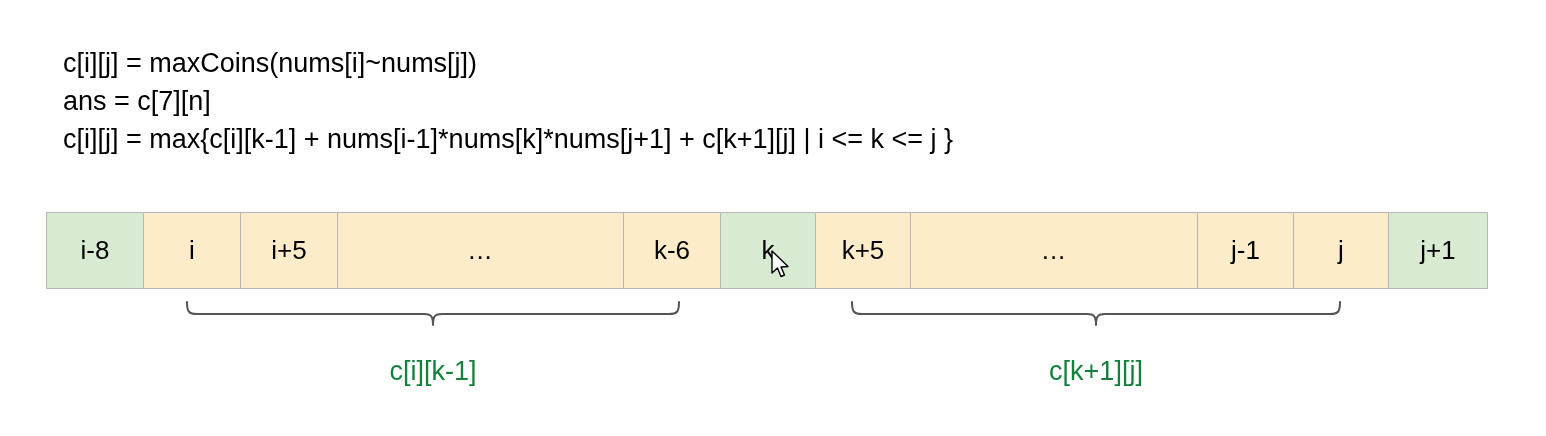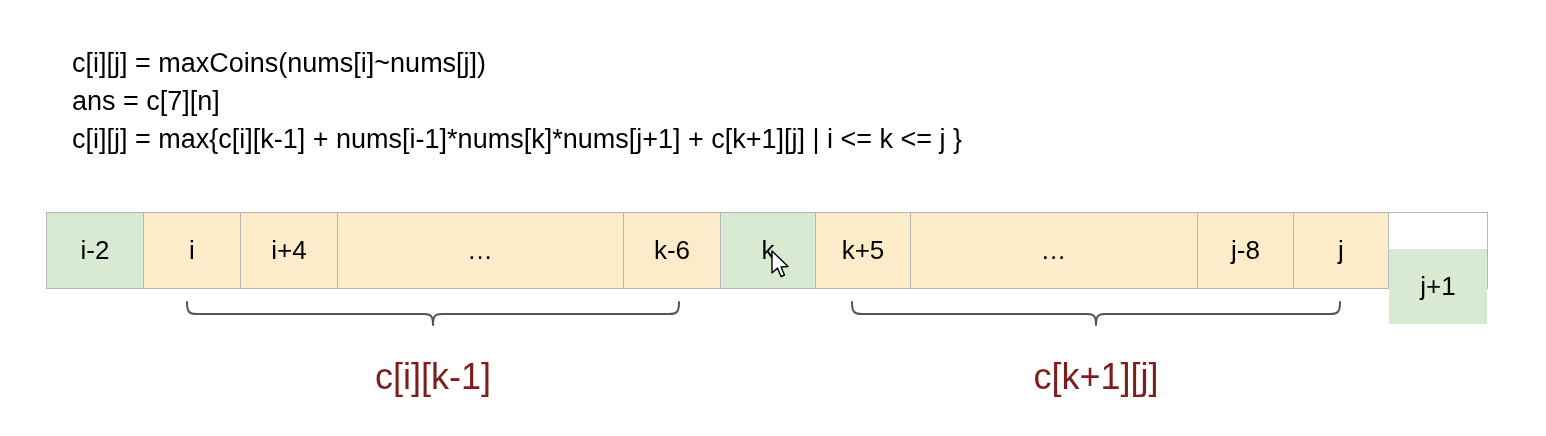--- a/index.html
+++ b/index.html
@@ -15,21 +15,21 @@
     position: relative;
     width: 1546px;
     height: 436px;
     background: #ffffff;
     overflow: hidden;
   }
 
   
   #formula-block {
     position: absolute;
-    left: 72px;
+    left: 63px;
     top: 44px;
     width: 1240px;
   }
   .formula-line {
     font-family: "Liberation Sans", sans-serif;
     font-size: 27px;
     line-height: 38px;
     color: #000000;
     white-space: pre;
     letter-spacing: 0px;
@@ -51,21 +51,21 @@
     border-right: 1px solid #b7b7b7;
     display: flex;
     align-items: center;
     justify-content: center;
     font-family: "Liberation Sans", sans-serif;
     font-size: 26px;
     color: #000000;
     height: 100%;
     position: relative;
   }
-  .cell:last-child { border-right: none; margin-top: 36px; }
+  .cell:last-child { border-right: none; }
   .cell.green  { background: #d9ead3; }
   .cell.yellow { background: #fcecc9; }
   .cell .ell {
     font-size: 26px;
     letter-spacing: 1px;
   }
 
   
   #mouse-cursor {
     position: absolute;
@@ -79,67 +79,67 @@
   
   .brace-group {
     position: absolute;
   }
   .brace-svg { display: block; }
   .brace-label {
     position: absolute;
     width: 100%;
     text-align: center;
     font-family: "Liberation Sans", sans-serif;
-    font-size: 36px;
-    color: #7f1d1d;
+    font-size: 27px;
+    color: #15803d;
     white-space: nowrap;
   }
   #brace-left-group  { left: 180px; top: 300px; width: 506px; }
   #brace-right-group { left: 845px; top: 300px; width: 502px; }
   #brace-left-group .brace-label,
   #brace-right-group .brace-label { top: 56px; }
 </style>
 </head>
 <body>
 
 <div id="canvas">
 
   <div id="formula-block">
     <div class="formula-line">c[i][j] = maxCoins(nums[i]~nums[j])</div>
     <div class="formula-line">ans = c[7][n]</div>
     <div class="formula-line">c[i][j] = max{c[i][k-1] + nums[i-1]*nums[k]*nums[j+1] + c[k+1][j] | i &lt;= k &lt;= j }</div>
   </div>
 
   <div id="cells-strip">
     <div class="cell green" style="width:97px">
-        <span>i-2</span>
+        <span>i-8</span>
       </div>
     <div class="cell yellow" style="width:97px">
         <span>i</span>
       </div>
     <div class="cell yellow" style="width:97px">
-        <span>i+4</span>
+        <span>i+5</span>
       </div>
     <div class="cell yellow" style="width:286px">
         <span class="ell">...</span>
       </div>
     <div class="cell yellow" style="width:97px">
         <span>k-6</span>
       </div>
     <div class="cell green" style="width:95px">
         <span>k</span>
       </div>
     <div class="cell yellow" style="width:95px">
         <span>k+5</span>
       </div>
     <div class="cell yellow" style="width:287px">
         <span class="ell">...</span>
       </div>
     <div class="cell yellow" style="width:96px">
-        <span>j-8</span>
+        <span>j-1</span>
       </div>
     <div class="cell yellow" style="width:95px">
         <span>j</span>
       </div>
     <div class="cell green" style="width:98px">
         <span>j+1</span>
       </div>
   </div>
 
   <svg id="mouse-cursor" viewBox="0 0 22 30">

